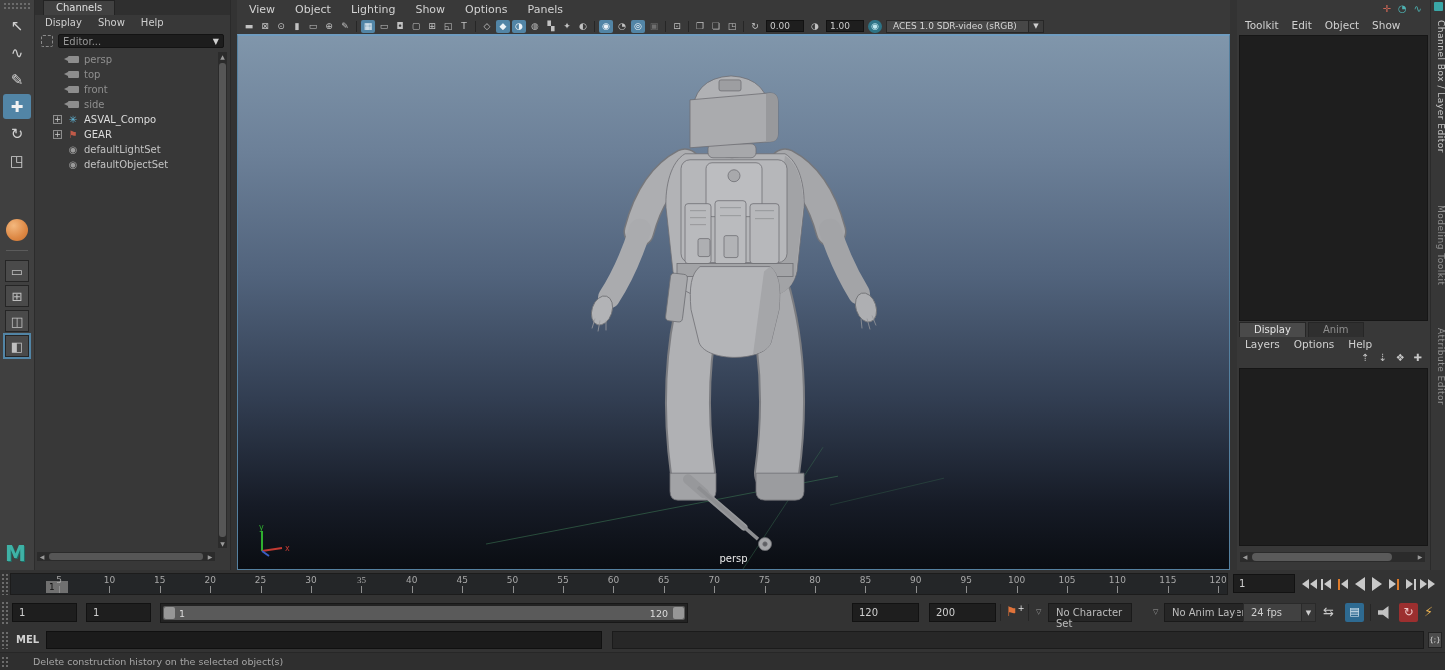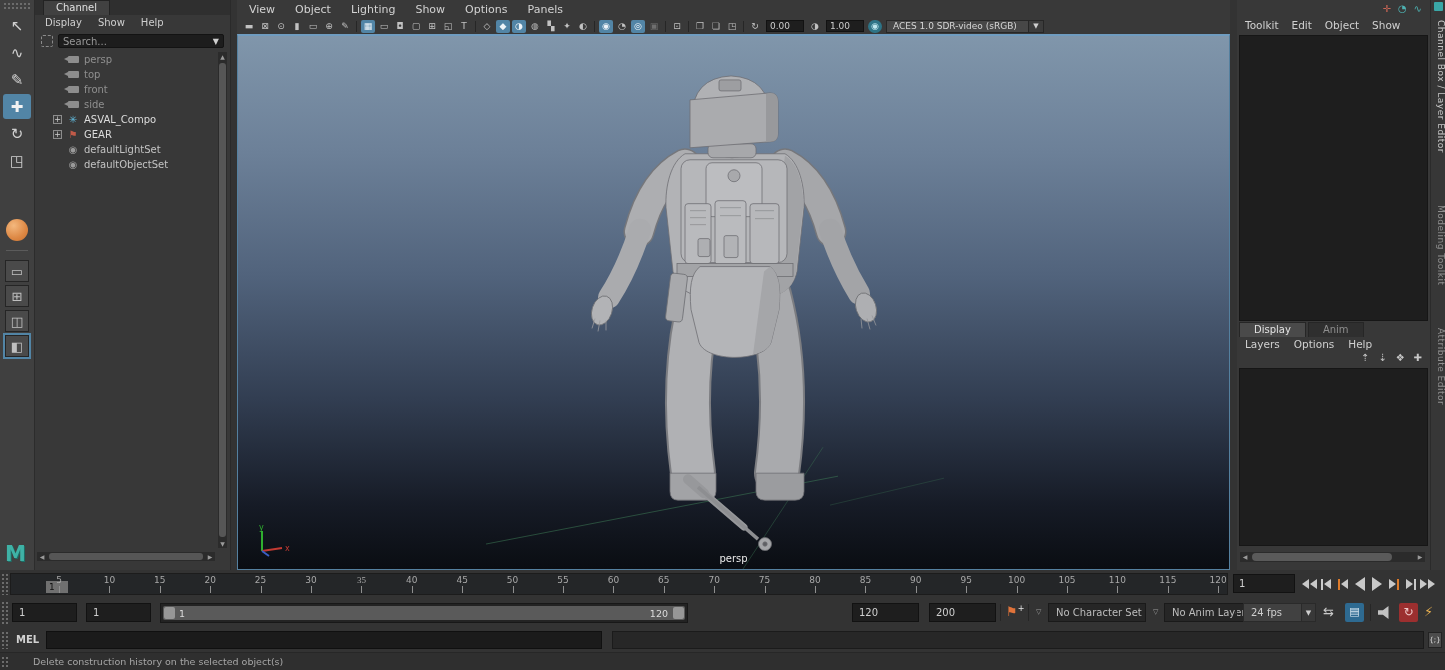--- a/index.html
+++ b/index.html
@@ -179,31 +179,31 @@
         <div class="layout-btn">▭</div>
         <div class="layout-btn">⊞</div>
         <div class="layout-btn">◫</div>
         <div class="layout-btn active">◧</div>
       </div>
     <div id="maya-logo">M</div>
   </div>
 
   <div class="abs" id="outliner">
     <div id="outliner-tabrow">
-      <div id="outliner-tab">Channel</div>
+      <div id="outliner-tab">Channels</div>
     </div>
     <div id="outliner-menus">
         <div>Display</div>
         <div>Show</div>
         <div>Help</div>
       </div>
     <div id="outliner-search-row">
       <div id="filter-ico"></div>
       <div id="outliner-search">
-        <span>Search...</span>
+        <span>Editor...</span>
         <span class="caret">▼</span>
       </div>
     </div>
     <div id="outliner-tree">
         <div class="otl-row">
           <div class="spacer"></div>
           <div class="otl-ico">
             <div class="ico-camera"></div>
           </div>
           <div class="otl-label dim">persp</div>
@@ -545,21 +545,21 @@
         <div id="rs-label-end">120</div>
         <div class="rs-handle" style="right:1px"></div>
       </div>
     </div>
     <div class="rr-field" style="left:852px;width:67px">120</div>
     <div class="rr-field" style="left:929px;width:67px">200</div>
     <div class="rr-sep" style="left:1000px"></div>
     <div id="bookmark-ico">⚑<span style="font-size:8px;color:#e8e8e8;vertical-align:top">+</span></div>
     <div class="rr-sep" style="left:1028px"></div>
     <div class="combo-arrow" style="left:1036px">▽</div>
-    <div class="combo-field" style="left:1048px;width:98px">No Character Set</div>
+    <div class="combo-field" style="left:1048px;width:84px">No Character Set</div>
     <div class="combo-arrow" style="left:1134px;left:1153px">▽</div>
     <div class="combo-field" style="left:1164px;width:92px">No Anim Layer</div>
     <div class="rr-sep" style="left:1236px"></div>
     <div id="fps-dd">
       <span>24 fps</span>
       <span class="dd-btn">▼</span>
     </div>
     <div id="loop-ico">⇆</div>
     <div id="playblast-ico">▤</div>
     <div class="rr-sep" style="left:1370px"></div>

